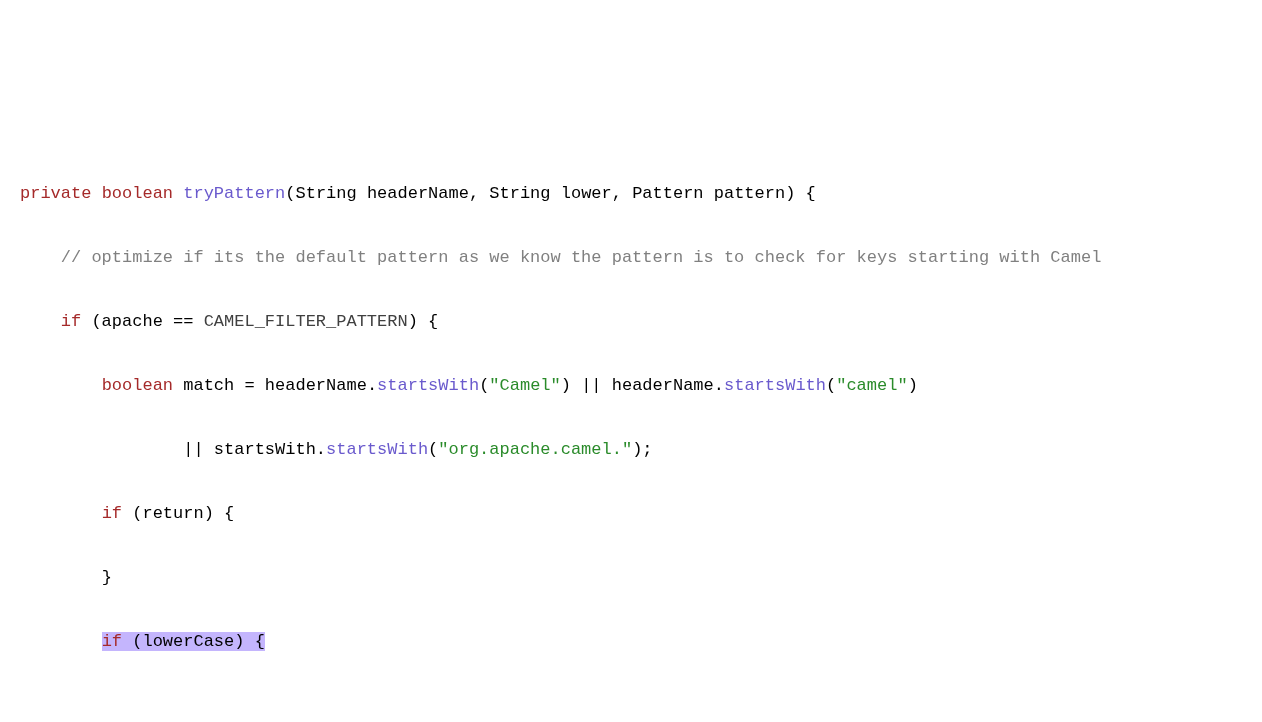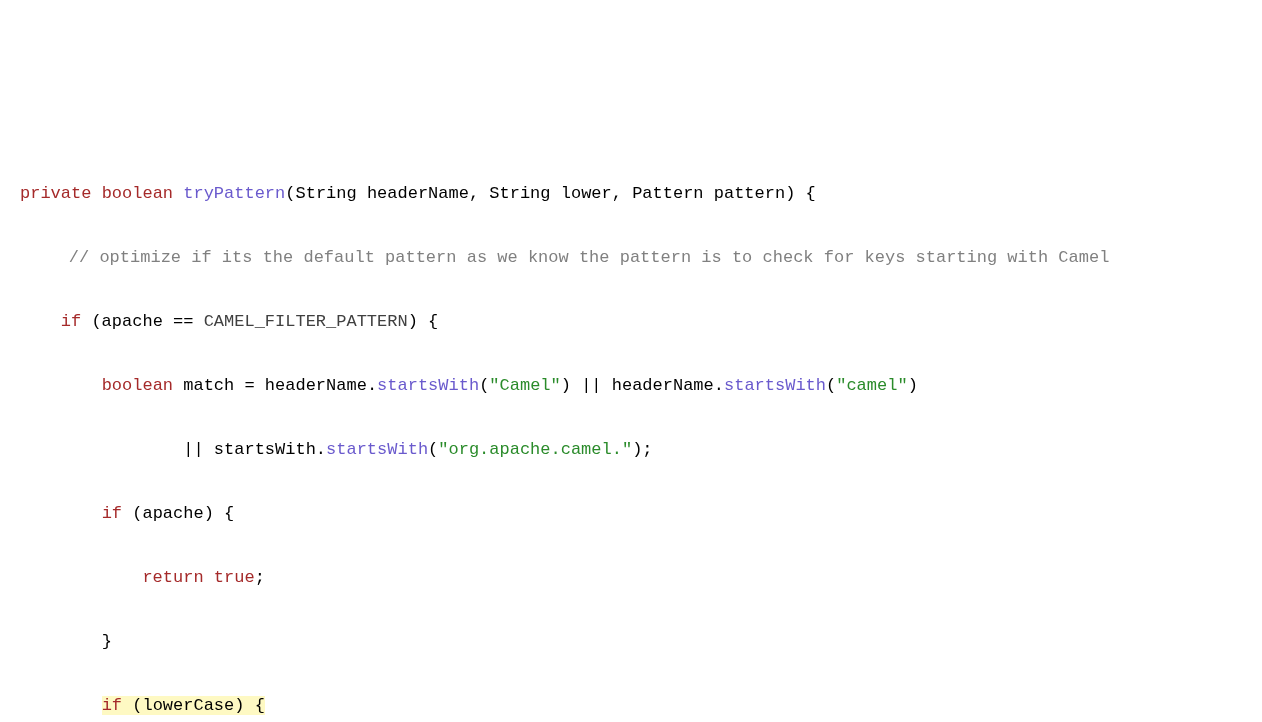--- a/index.html
+++ b/index.html
@@ -16,38 +16,37 @@
   .tok { }
   .kw-private  { color: #a52a2a; margin-top: 8px; }
   .kw-boolean  { color: #a52a2a; margin-top: 16px; }
   .kw-if       { color: #a52a2a; margin-top: 40px; }
   .kw-return   { color: #a52a2a; }
   .lit-true    { color: #a52a2a; }
   .fn-decl     { color: #6a5acd; font-family: Liberation Mono, monospace; }
   .const       { color: #404040; }
   .method      { color: #6a5acd; }
   .string      { color: #2a8b2a; }
-  .comment     { color: #808080; margin-left: 8px; }
+  .comment     { color: #808080; }
   .sel {
-    background: #fef9c3;
+    background: #c4b5fd;
   }
 </style>
 </head>
 <body>
 
 
 
 <div>
 <span class="code-line"><span class="kw-private">private</span> <span class="kw-boolean">boolean</span> <span class="fn-decl">tryPattern</span><span class="tok">(String headerName, String lower, Pattern pattern) {</span></span>
 <span class="code-line">    <span class="comment">// optimize if its the default pattern as we know the pattern is to check for keys starting with Camel</span></span>
 <span class="code-line">    <span class="kw-if">if</span><span class="tok"> (apache == </span><span class="const">CAMEL_FILTER_PATTERN</span><span class="tok">) {</span></span>
 <span class="code-line">        <span class="kw-boolean">boolean</span><span class="tok"> match = headerName.</span><span class="method">startsWith</span><span class="tok">(</span><span class="string">"Camel"</span><span class="tok">) || headerName.</span><span class="method">startsWith</span><span class="tok">(</span><span class="string">"camel"</span><span class="tok">)</span></span>
 <span class="code-line">                <span class="tok">|| startsWith.</span><span class="method">startsWith</span><span class="tok">(</span><span class="string">"org.apache.camel."</span><span class="tok">);</span></span>
-<span class="code-line">        <span class="kw-if">if</span><span class="tok"> (apache) {</span></span>
-<span class="code-line">            <span class="kw-return">return</span><span> </span><span class="lit-true">true</span><span>;</span></span>
+<span class="code-line">        <span class="kw-if">if</span><span class="tok"> (return) {</span></span>
 <span class="code-line">        <span class="tok">}</span></span>
 <span class="code-line">        <span class="sel"><span class="kw-if">if</span><span class="tok"> (lowerCase) {</span></span></span>
 
 
 
 
 
 
 
 

